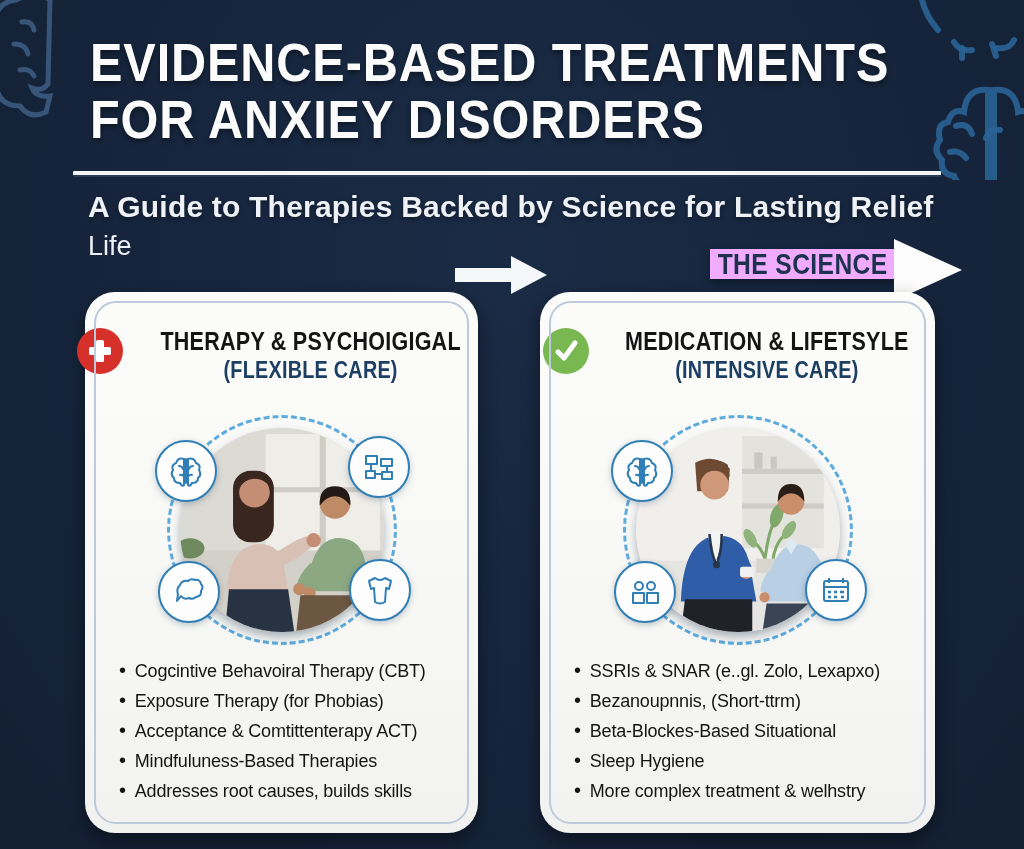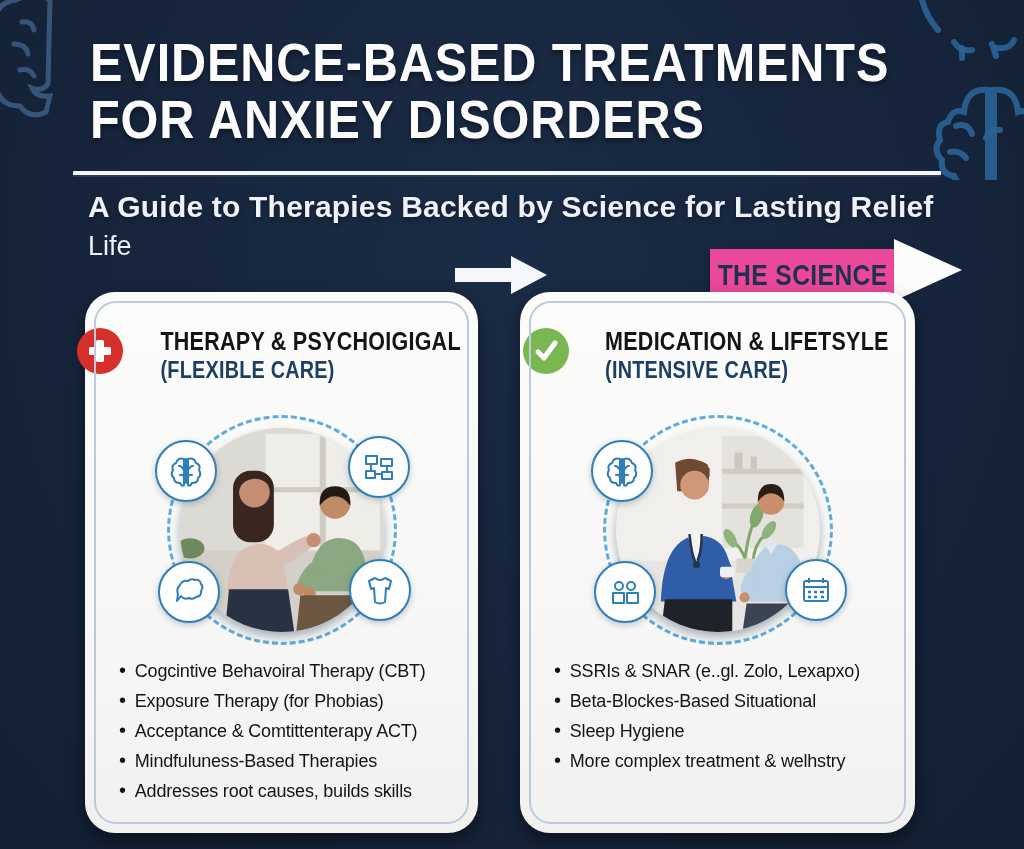--- a/index.html
+++ b/index.html
@@ -23,21 +23,21 @@
   }
   .subtitle{
     left:88px;top:190px;color:#eef1f5;font-size:30px;font-weight:700;
     letter-spacing:.2px;white-space:nowrap;text-shadow:0 2px 4px rgba(0,0,0,.35);
   }
   .subtitle2{
     left:88px;top:231px;color:#eef1f5;font-size:27px;font-weight:400;
   }
   .mid-arrow{left:453px;top:252px;width:96px;height:46px;}
   .science-banner{
-    left:710px;top:249px;width:186px;height:52px;background:#ec4899;
+    left:710px;top:249px;width:186px;height:30px;background:#f0abfc;
     display:flex;align-items:center;justify-content:center;
     box-shadow:0 4px 8px rgba(0,0,0,.35);
   }
   .science-banner span{
     color:#1e3250;font-weight:700;font-size:30px;letter-spacing:.5px;
     transform:scaleX(.82);white-space:nowrap;
   }
   .science-head{left:894px;top:236px;width:72px;height:68px;}
   
   .decor{opacity:.85;}
@@ -45,32 +45,32 @@
   .card{
     top:292px;height:541px;border-radius:30px;
     background:linear-gradient(180deg,#fcfdfb 0%,#f6f7f4 70%,#f1f2ef 100%);
     box-shadow:0 8px 18px rgba(0,0,0,.45);
   }
   .card::after{
     content:"";position:absolute;inset:9px;border:2px solid #bccadb;
     border-radius:22px;pointer-events:none;
   }
   .card-left{left:85px;width:393px;}
-  .card-right{left:520px;width:395px;}
+  .card-right{left:540px;width:395px;}
   .card-header{
     position:absolute;top:34px;left:0;right:0;
     display:flex;justify-content:center;align-items:flex-start;gap:13px;
   }
   .badge{
     width:46px;height:46px;border-radius:50%;flex:0 0 auto;margin-top:2px;
     display:flex;align-items:center;justify-content:center;
   }
   .badge.red{background:#d5302a;}
   .badge.green{background:#79b750;}
-  .card-titles{}
+  .card-titles{text-align:center;}
   .card-title{
     font-size:25px;font-weight:700;color:#141414;line-height:30px;
     transform:scaleX(.86);transform-origin:center top;white-space:nowrap;letter-spacing:.3px;
   }
   .card-care{
     font-size:23px;font-weight:700;color:#1c3f63;line-height:28px;
     transform:scaleX(.86);transform-origin:center top;white-space:nowrap;letter-spacing:.3px;
   }
   
   .ring{
@@ -299,17 +299,18 @@
       <svg width="34" height="34" viewBox="0 0 34 34" fill="none" stroke="#2f7fb6" stroke-width="2" stroke-linejoin="round">
         <rect x="5" y="8" width="24" height="20" rx="2"></rect>
         <path d="M5 14 h24 M10 5 v5 M24 5 v5"></path>
         <path d="M9 19 h3 M15 19 h3 M21 19 h4 M9 24 h3 M15 24 h3 M22 24 h3" stroke-width="2.4"></path>
       </svg>
     </div>
   </div>
 
   <ul class="bullets">
     <li>SSRIs &amp; SNAR (e..gl. Zolo, Lexapxo)</li>
+    <li>Bezanoupnnis, (Short-ttrm)</li>
     <li>Beta-Blockes-Based Situational</li>
     <li>Sleep Hygiene</li>
     <li>More complex treatment &amp; welhstry</li>
   </ul>
 </div>
 
 </body></html>

